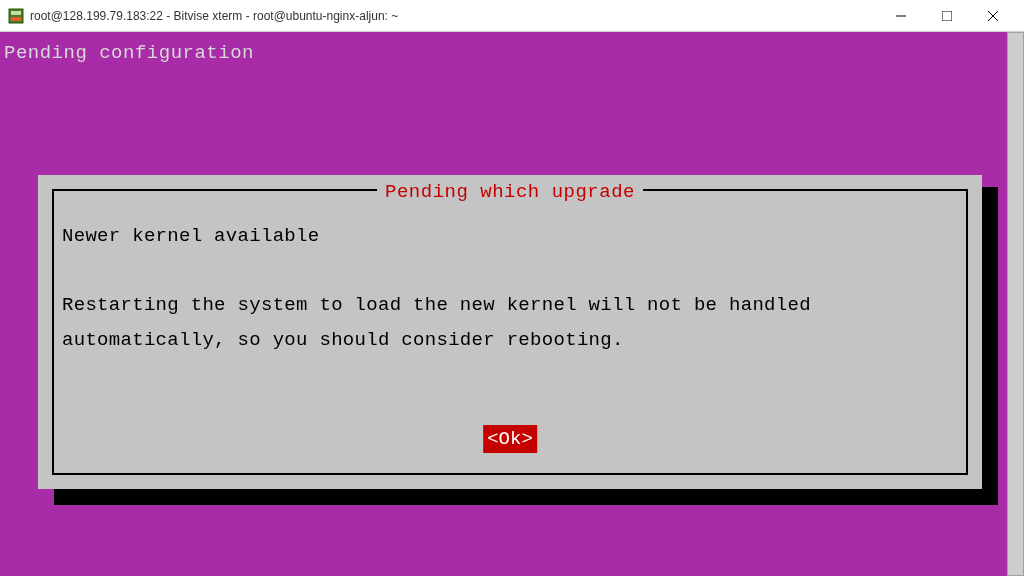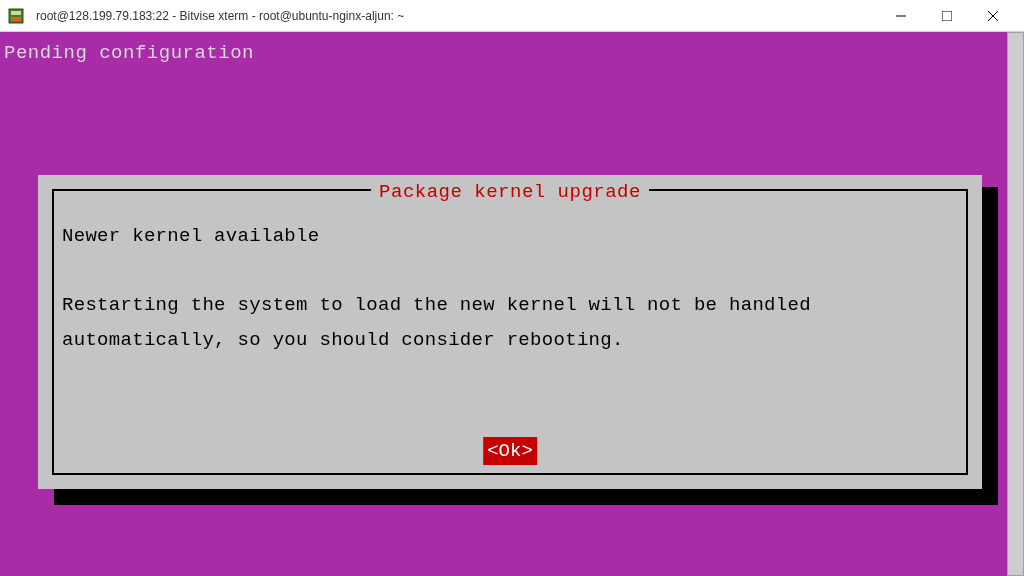--- a/index.html
+++ b/index.html
@@ -19,21 +19,21 @@
       background: #ffffff;
       border-bottom: 1px solid #d0d0d0;
       display: flex;
       align-items: center;
       justify-content: space-between;
       padding: 0 8px;
     }
     .titlebar-left {
       display: flex;
       align-items: center;
-      gap: 12px;
+      gap: 6px;
     }
     .titlebar-icon {
       width: 16px;
       height: 16px;
       display: flex;
       align-items: center;
       justify-content: center;
     }
     .titlebar-text {
       font-size: 12px;
@@ -136,21 +136,21 @@
       margin-bottom: 0;
     }
     .dialog-para2 {
       margin-top: 34px !important;
     }
     .dialog-para3 {
       margin-top: 34px !important;
     }
     .ok-button {
       position: absolute;
-      bottom: 24px;
+      bottom: 36px;
       left: 50%;
       transform: translateX(-50%);
       background: #c40000;
       color: #ffffff;
       padding: 0 4px;
       font-size: 19px;
       cursor: pointer;
     }
   </style>
 </head>
@@ -188,21 +188,21 @@
 </div>
 
 <div class="terminal">
   <div class="page-header">Pending configuration</div>
 
   <div class="dialog-shadow"></div>
 
   <div class="dialog-box">
     <div class="dialog-border"></div>
     <div class="dialog-title">
-      <span>Package kernel upgrade</span>
+      <span>Pending which upgrade</span>
     </div>
     <div class="dialog-content">
       <p>Newer kernel available</p>
       <p class="dialog-para3">Restarting the system to load the new kernel will not be handled automatically, so you should consider rebooting.</p>
     </div>
     <div class="ok-button">
       <span>&lt;Ok&gt;</span>
     </div>
   </div>
 

